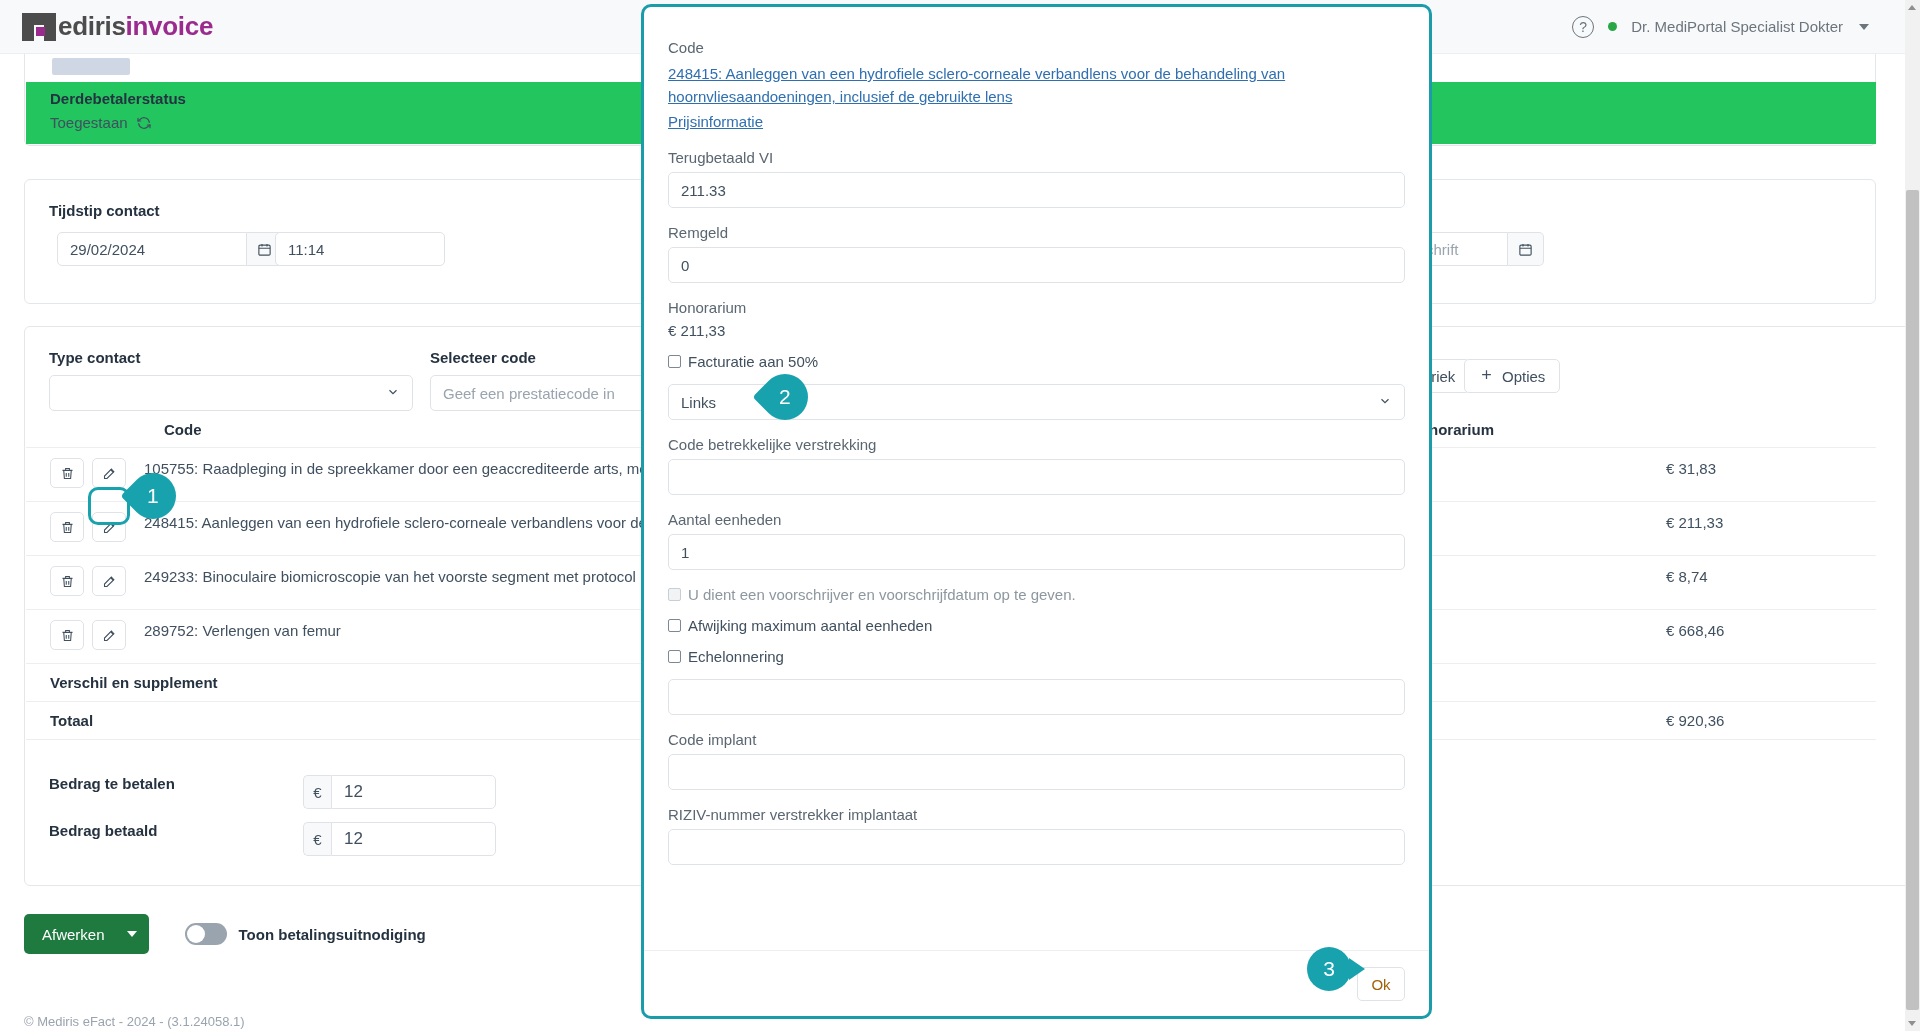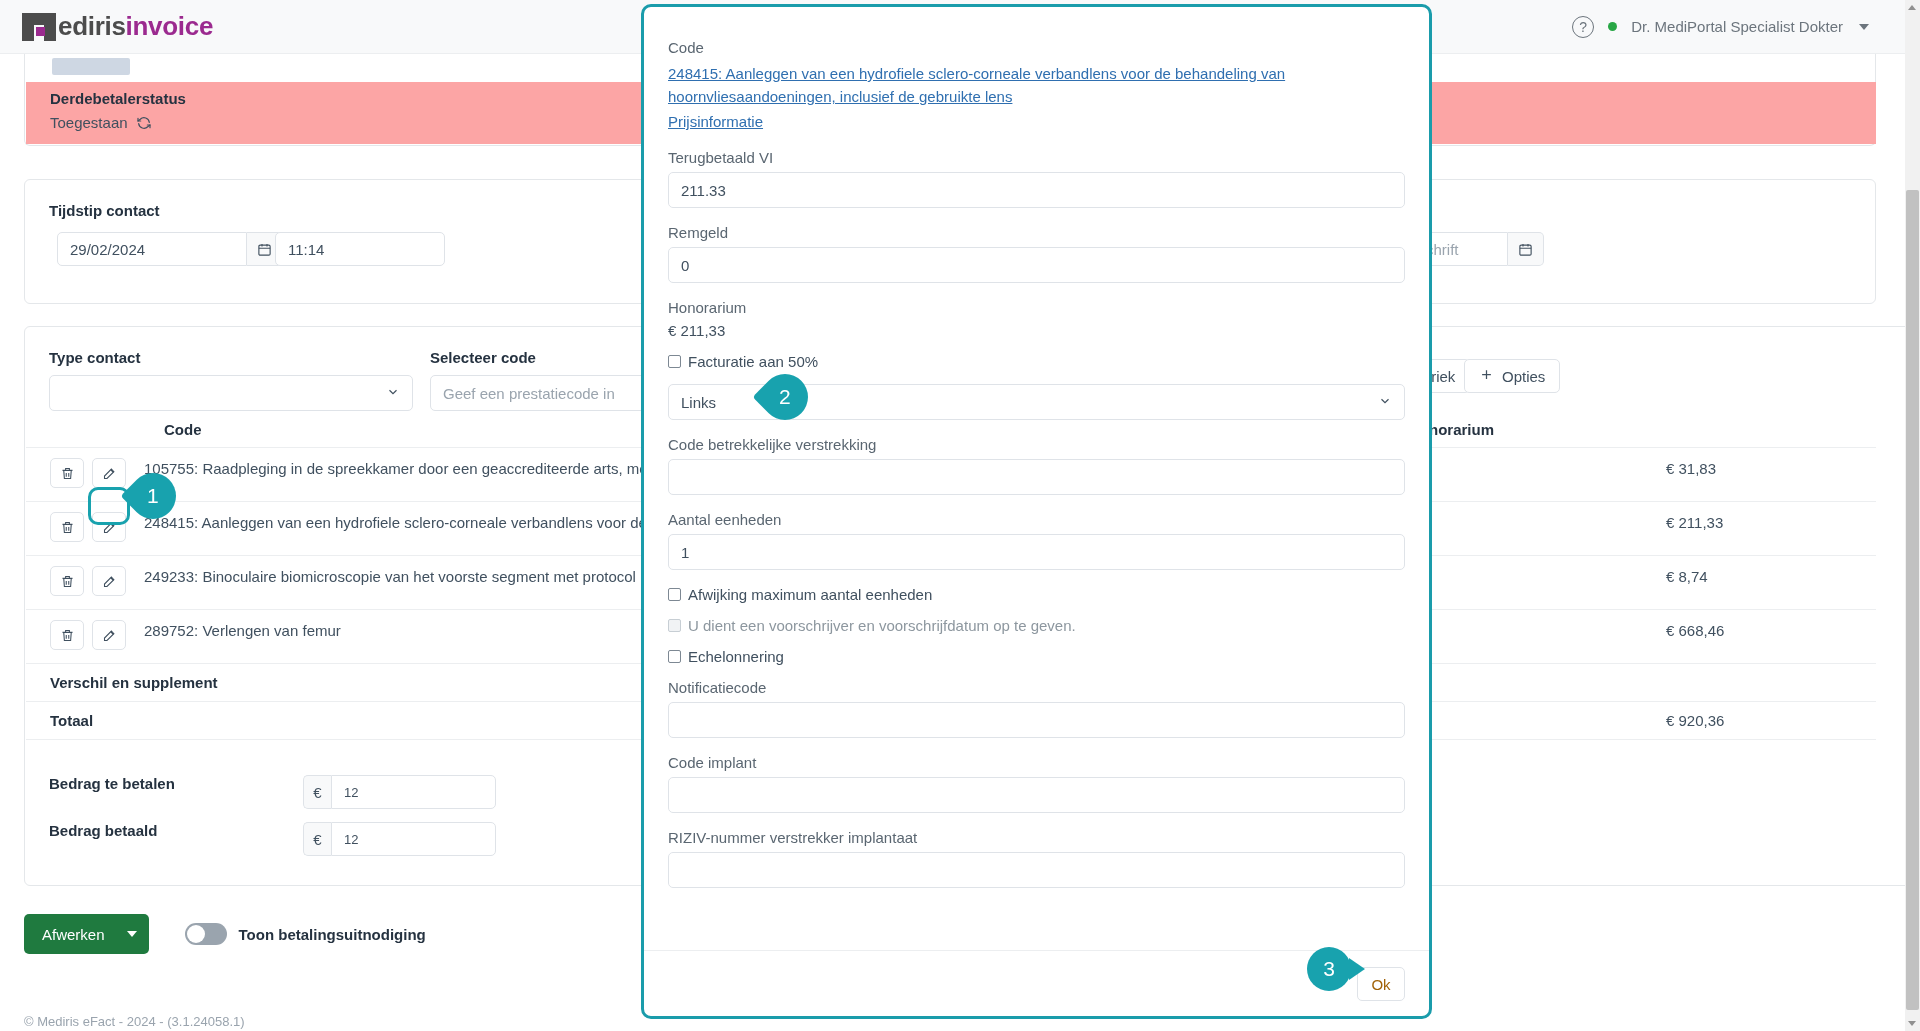--- a/index.html
+++ b/index.html
@@ -40,21 +40,21 @@
 
   
   .page { position: absolute; left: 0; top: 54px; width: 1905px; height: 977px; background: #fff; }
 
   .card { border: 1px solid #e4e7ea; border-radius: 6px; background: #fff; }
 
   
   .status-card { position: absolute; left: 24px; top: 0px; width: 1852px; height: 92px; border:1px solid #e4e7ea;
                  border-top: none; border-radius: 0 0 6px 6px; background: #fff; }
   .masked { position: absolute; left: 27px; top: 4px; width: 78px; height: 17px; background: #ced7e3; border-radius: 2px; }
-  .status-green { position: absolute; left: 1px; top: 28px; width: 1850px; height: 62px; background: #fca5a5; }
+  .status-green { position: absolute; left: 1px; top: 28px; width: 1850px; height: 62px; background: #22c55e; }
   .status-title { position: absolute; left: 24px; top: 8px; font-size: 15px; font-weight: 700; color: #253240; }
   .status-value { position: absolute; left: 24px; top: 32px; font-size: 15px; color: #40505f; display: flex; align-items: center; gap: 8px; }
   .refresh-ic { display: inline-block; width: 16px; height: 16px; }
 
   
   .tijd-card { position: absolute; left: 24px; top: 125px; width: 1852px; height: 125px; }
   .lbl-bold { font-size: 15px; font-weight: 700; color: #253240; }
   .inp {
     height: 34px; border: 1px solid #dfe3e8; border-radius: 5px; background: #fff;
     font-size: 15px; color: #40505f; padding: 0 12px; display: flex; align-items: center;
@@ -82,21 +82,21 @@
   .btn-outline { height: 34px; border: 1px solid #dfe3e8; border-radius: 5px; background: #fff;
                  display: inline-flex; align-items: center; gap: 8px; padding: 0 14px; font-size: 15px; color: #40505f; }
 
   
   .pay-row { position: absolute; display: flex; }
   .pay-lbl { width: 250px; font-size: 15px; font-weight: 700; color: #253240; }
   .euro-group { display: flex; }
   .euro-group .euro { width: 28px; height: 34px; border: 1px solid #dfe3e8; border-right: none; border-radius: 5px 0 0 5px;
                       background: #f8f9fa; display: flex; align-items: center; justify-content: center; font-size: 15px; color: #40505f; }
   .euro-group .val { width: 165px; height: 34px; border: 1px solid #dfe3e8; border-radius: 0 5px 5px 0; background: #fff;
-                     font-size: 13px; color: #40505f; padding: 0 12px; display: flex; align-items: center; }
+                     font-size: 17px; color: #40505f; padding: 0 12px; display: flex; align-items: center; }
 
   .btn-green { height: 40px; background: #1f7a3f; color: #fff; border-radius: 5px; display: inline-flex;
                align-items: center; font-size: 15px; padding: 0 12px 0 18px; gap: 22px; }
   .btn-green .cv { width: 0; height: 0; border-left: 5px solid transparent; border-right: 5px solid transparent; border-top: 6px solid #fff; }
   .toggle { width: 42px; height: 22px; border-radius: 11px; background: #9aa4ae; position: relative; }
   .toggle .knob { position: absolute; left: 2px; top: 2px; width: 18px; height: 18px; border-radius: 50%; background: #fff; }
   .toggle-lbl { font-size: 15px; font-weight: 700; color: #253240; margin-left: 12px; }
 
   .footer { position: absolute; left: 24px; top: 960px; font-size: 13px; color: #9aa4ae; }
 
@@ -398,34 +398,33 @@
             </svg>
         </span>
       </div>
 
       <div class="m-lbl">Code betrekkelijke verstrekking</div>
       <div class="m-input"></div>
 
       <div class="m-lbl">Aantal eenheden</div>
       <div class="m-input">1</div>
 
+      <div class="m-check disabled">
+        <span class="box"></span>
+        <span>U dient een voorschrijver en voorschrijfdatum op te geven.</span>
+      </div>
       <div class="m-check">
         <span class="box"></span>
         <span>Afwijking maximum aantal eenheden</span>
       </div>
-      <div class="m-check disabled">
-        <span class="box"></span>
-        <span>U dient een voorschrijver en voorschrijfdatum op te geven.</span>
-      </div>
       <div class="m-check">
         <span class="box"></span>
         <span>Echelonnering</span>
       </div>
 
-      <div class="m-lbl">Notificatiecode</div>
       <div class="m-input"></div>
 
       <div class="m-lbl">Code implant</div>
       <div class="m-input"></div>
 
       <div class="m-lbl">RIZIV-nummer verstrekker implantaat</div>
       <div class="m-input"></div>
     </div>
 
     <div class="modal-foot">

